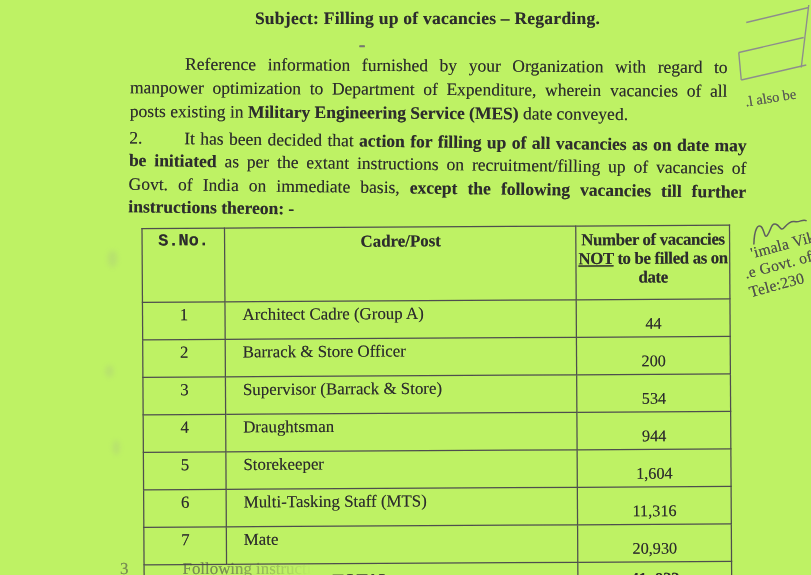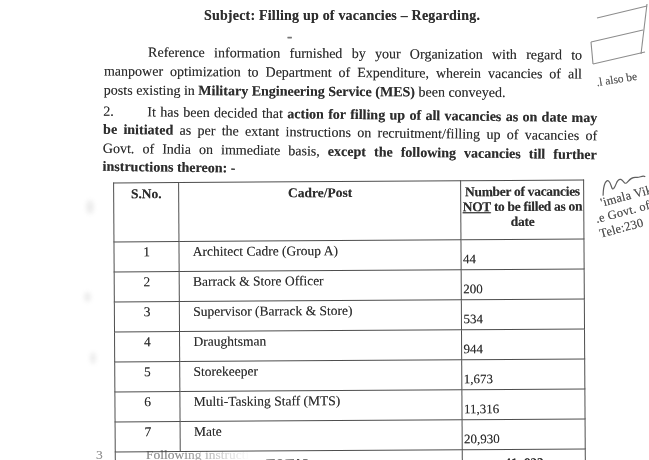--- a/index.html
+++ b/index.html
@@ -1,46 +1,46 @@
 <!DOCTYPE html>
 <html><head>
 <meta charset="utf-8">
 <style>
   html,body { margin:0; padding:0; background:#e8e8e8; }
   .page {
     position:relative; width:649px; height:460px; overflow:hidden;
-    background:#ffffff; color:#2d2d2d;
+    background:#bef264; color:#2d2d2d;
     font-family:"Liberation Serif","DejaVu Serif",serif;
     text-shadow:0 0 0.4px rgba(40,40,40,0.55);
   }
   .subject {
     position:absolute; top:8px; left:35px; right:0;
     text-align:center; font-weight:bold; font-size:14px; letter-spacing:0.2px;
   }
   .artifact-dash { position:absolute; top:28px; left:287px; color:#777; font-weight:bold; }
   .para { position:absolute; text-align:justify; font-size:14px; }
   .para1 { top:44px; left:104px; width:478px; line-height:19px; text-indent:44px; transform:rotate(0.35deg); }
   .para2 { top:106px; left:103px; width:494px; line-height:18.4px; transform:rotate(0.75deg); }
   .pnum { display:inline-block; width:44px; text-indent:0; }
   .b { font-weight:bold;text-align:center; }
   .u { text-decoration:underline; }
   table.doc-table {
     position:absolute; top:181px; left:114px; width:471px;
     border-collapse:collapse; transform:rotate(-0.35deg);
     font-size:13.5px; color:#2d2d2d;
   }
   .doc-table th, .doc-table td { border:1.4px solid #4e4e4e; }
-  .col-sno { width:67px; } .col-cadre { width:308px; } .col-count { width:96px; }
+  .col-sno { width:67px;font-family:Liberation Mono, monospace; } .col-cadre { width:308px; } .col-count { width:96px; }
   .doc-table thead th { height:54px; vertical-align:top; padding-top:3px; font-weight:bold; font-size:13.5px; }
   th.vac-head { font-size:11px; letter-spacing:-0.3px; line-height:15px; padding-top:6px; }
   th.vac-head div { white-space:nowrap; text-align:center; }
   .doc-table tbody td { height:26px; }
   .doc-table td.sno { text-align:center; vertical-align:top; padding-top:2px; }
   .doc-table td.cadre { padding-left:13px; vertical-align:top; padding-top:2px; }
-  .doc-table td.count { vertical-align:bottom; padding-bottom:2px; font-size:13px; }
+  .doc-table td.count { text-align:center; vertical-align:bottom; padding-bottom:2px; font-size:13px; }
   .doc-table tfoot td { height:23px; font-weight:bold; vertical-align:middle; }
   .doc-table td.total-label { text-align:center; }
   .doc-table td.total-value { text-align:center; font-size:13px; }
   .footer-line { position:absolute; top:447px; font-size:13.5px; color:#4a4a4a; opacity:0.6; filter:blur(0.3px); }
   .footer-num { left:96px; }
   .footer-text { left:146px;
     -webkit-mask-image:linear-gradient(to right,#000 30%,transparent 95%);
     mask-image:linear-gradient(to right,#000 30%,transparent 95%); }
   .corner-lines { position:absolute; top:0; left:583px; }
   .edge-note { position:absolute; top:73px; left:596px; font-size:11.5px; color:#5a5a5a; transform:rotate(-9deg); white-space:nowrap; }
@@ -55,21 +55,21 @@
   .smudge-c { left:90px; top:352px; width:6px; height:12px; }
 </style>
 </head>
 <body>
 
 <div class="page">
 
   <div class="subject">Subject: Filling up of vacancies – Regarding.</div>
   <div class="artifact-dash">-</div>
 
-  <div class="para para1"><span>Reference information furnished by your Organization with regard to manpower optimization to Department of Expenditure, wherein vacancies of all posts existing in </span><span class="b">Military Engineering Service (MES)</span><span> been conveyed.</span></div>
+  <div class="para para1"><span>Reference information furnished by your Organization with regard to manpower optimization to Department of Expenditure, wherein vacancies of all posts existing in </span><span class="b">Military Engineering Service (MES)</span><span> date conveyed.</span></div>
 
   <div class="para para2"><span class="pnum">2.</span><span><span>It has been decided that </span><span class="b">action for filling up of all vacancies as on date may be initiated</span><span> as per the extant instructions on recruitment/filling up of vacancies of Govt. of India on immediate basis, </span><span class="b">except the following vacancies till further instructions thereon: -</span></span></div>
 
   <table class="doc-table">
     <thead>
       <tr>
         <th class="col-sno">S.No.</th>
         <th class="col-cadre">Cadre/Post</th>
         <th class="col-count vac-head">
           <div><span class="b">Number of vacancies</span></div>
@@ -95,21 +95,21 @@
           <td class="count">534</td>
         </tr>
         <tr>
           <td class="sno">4</td>
           <td class="cadre">Draughtsman</td>
           <td class="count">944</td>
         </tr>
         <tr>
           <td class="sno">5</td>
           <td class="cadre">Storekeeper</td>
-          <td class="count">1,673</td>
+          <td class="count">1,604</td>
         </tr>
         <tr>
           <td class="sno">6</td>
           <td class="cadre">Multi-Tasking Staff (MTS)</td>
           <td class="count">11,316</td>
         </tr>
         <tr>
           <td class="sno">7</td>
           <td class="cadre">Mate</td>
           <td class="count">20,930</td>

